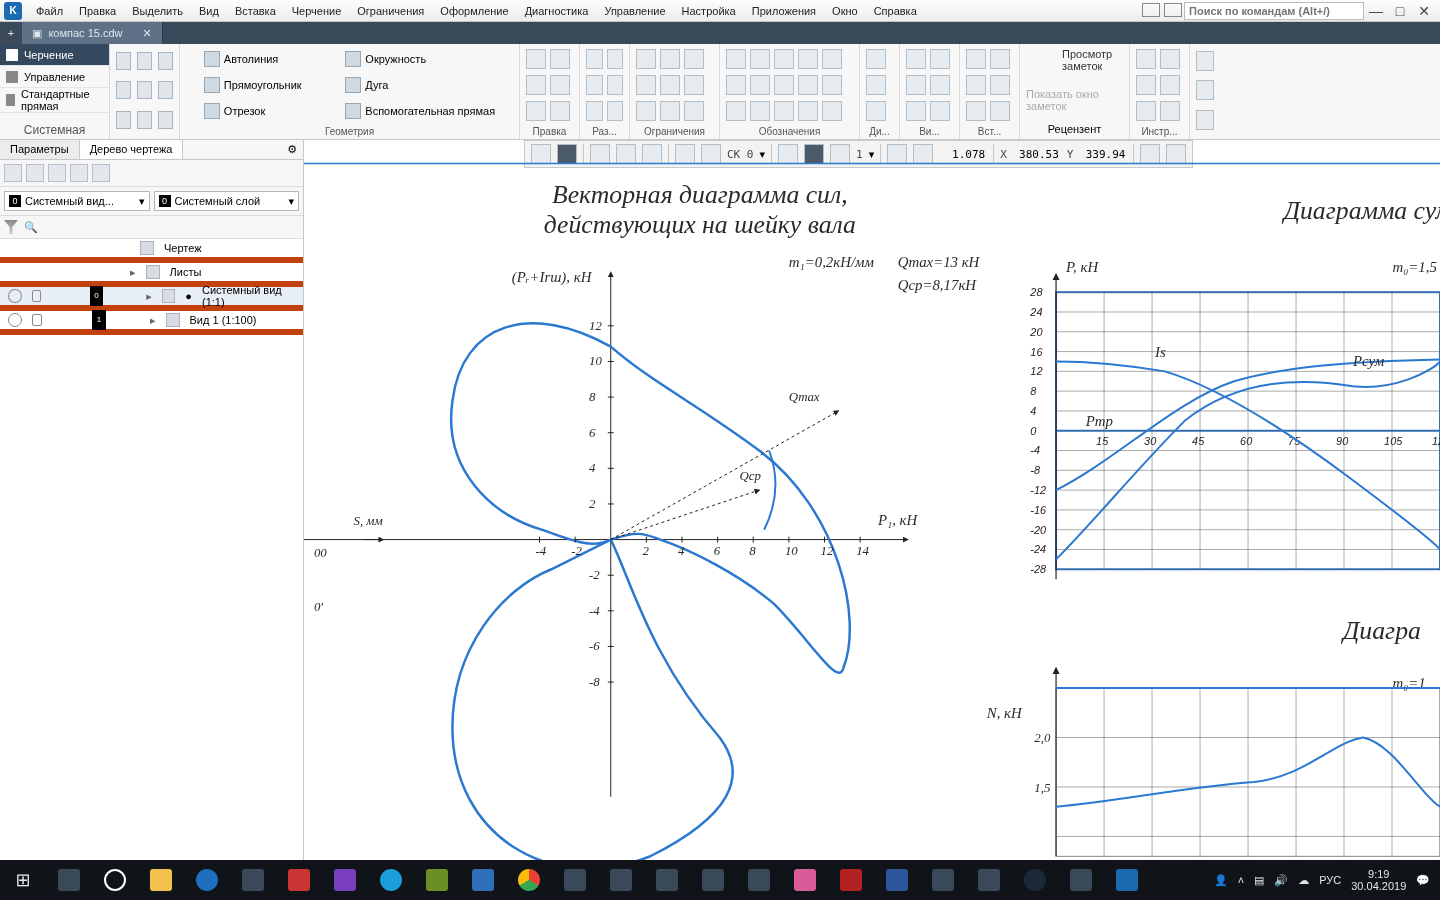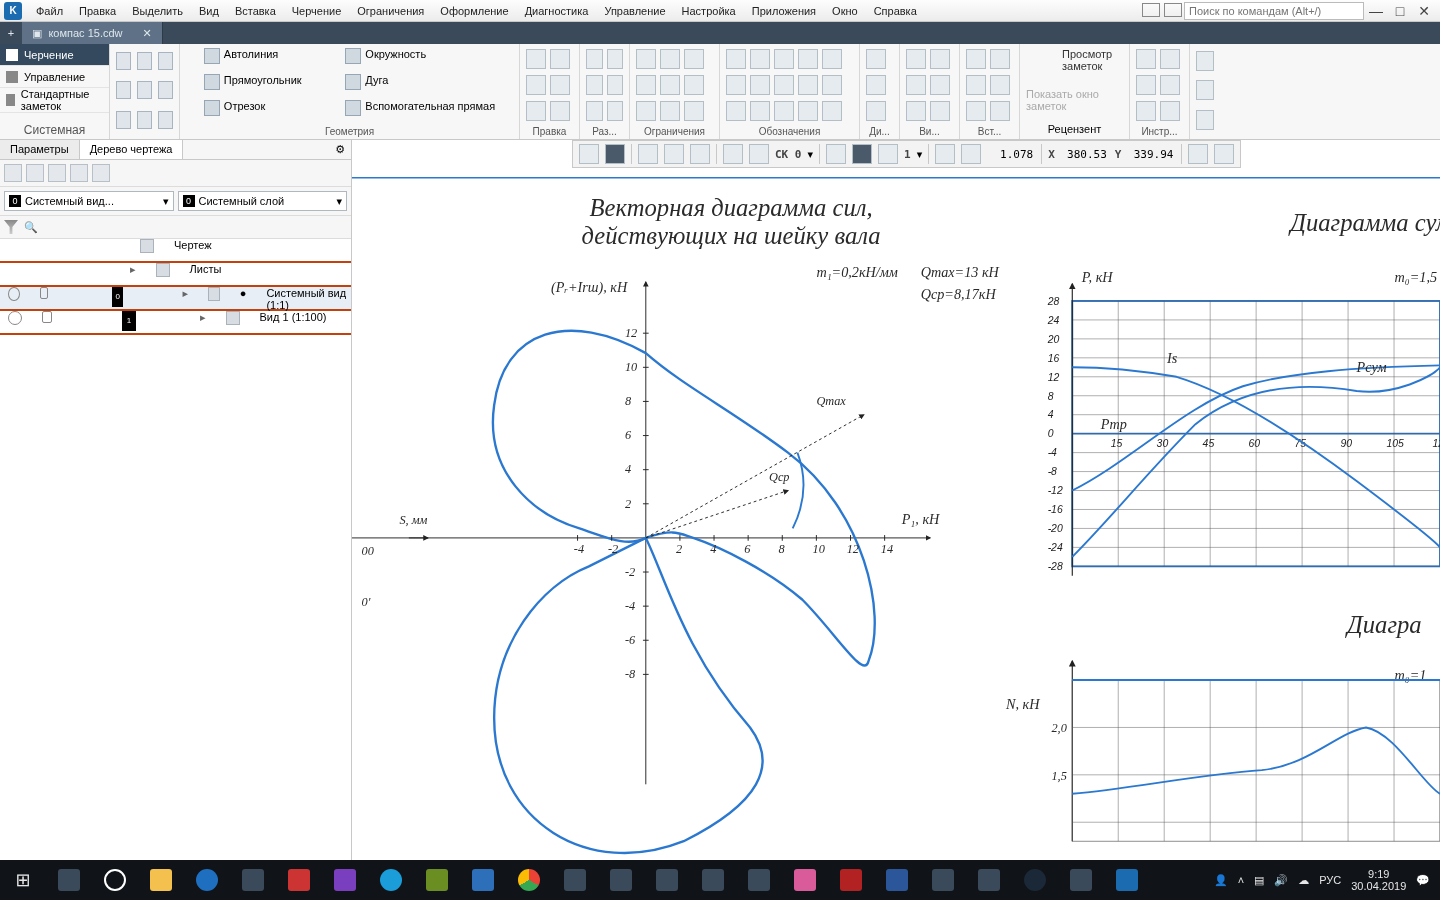--- a/index.html
+++ b/index.html
@@ -2,73 +2,73 @@
 <html><head>
 <meta charset="utf-8">
 <style>
 * { margin:0; padding:0; box-sizing:border-box; font-family:"Segoe UI",Tahoma,sans-serif; font-size:11px; }
 html,body { width:1440px; height:900px; overflow:hidden; background:#fff; }
 .menubar { height:22px; background:linear-gradient(#fdfdfd,#ececec); border-bottom:1px solid #c8c8c8; display:flex; align-items:center; padding:0 4px; }
 .menubar .logo { width:18px; height:18px; background:#1a6bb0; border-radius:3px; margin-right:6px; display:flex; align-items:center; justify-content:center; color:#fff; font-weight:bold; font-size:10px;}
 .menubar .mitem { padding:2px 8px; color:#222; cursor:default; }
 .menubar .spacer { flex:1; }
 .menubar .winicons span { display:inline-block; width:18px; height:14px; border:1px solid #888; margin:0 2px;}
-.menubar input.search { width:180px; height:18px; border:1px solid #bbb; padding:0 4px; color:#888; background:#fff;}
+.menubar input.search { width:180px; height:18px; border:1px solid #bbb; padding:0 4px; color:#888; background:#fff;font-weight:bold;}
 .menubar .winbtn { width:24px; text-align:center; color:#444; font-size:14px;}
 .tabbar { height:22px; background:#3a4a5a; display:flex; align-items:center; color:#dfe6ec; }
 .tabbar .addtab{ width:22px; text-align:center; }
 .tabbar .doctab{ background:#5e7186; height:22px; display:flex; align-items:center; padding:0 10px; gap:6px; border-right:1px solid #2d3a47;}
 .tabbar .doctab .x{ margin-left:14px; }
 .ribbon { height:96px; background:#f7f7f7; border-bottom:1px solid #c8c8c8; display:flex; }
 .ribbon .vtabs { width:110px; display:flex; flex-direction:column; border-right:1px solid #d7d7d7;}
 .ribbon .vtabs .vtab{ flex:0 0 22px; display:flex; align-items:center; gap:6px; padding:0 6px; border-bottom:1px solid #e4e4e4;}
 .ribbon .vtabs .vtab.active{ background:#34495e; color:#fff;}
 .ribbon .vtabs .vtab .vi{ width:12px;height:12px; background:#888;}
 .ribbon .vtabs .vtab.active .vi{ background:#fff;}
 .ribbon .vtabs .cap{ flex:1; display:flex; align-items:flex-end; justify-content:center; font-size:12px; color:#555; padding-bottom:2px;}
 .ribbon .grp { border-right:1px solid #d7d7d7; display:flex; flex-direction:column; padding:2px 6px 0 6px;}
 .ribbon .grp .rows{ flex:1; display:flex; flex-direction:column; justify-content:space-around;}
 .ribbon .grp .cap{ text-align:center; font-size:10px; color:#555; padding:2px 0;}
-.rbtn { display:flex; gap:4px; height:22px; padding:0 2px;}
+.rbtn { display:flex; align-items:center; gap:4px; height:22px; padding:0 2px;}
 .rbtn .ic{ width:16px; height:16px; background:#d0d8e0; border:1px solid #97a6b4;}
 .iconrow { display:flex; gap:6px;}
 .iconrow .ic{ width:18px; height:18px; background:#dfe5ea; border:1px solid #a8b4bf;}
 .smalliconrow { display:flex; gap:4px;}
 .smalliconrow .ic{ width:20px; height:20px; background:#e6ebef; border:1px solid #b4bec7;}
 .notes { width:110px; padding:4px 6px; border-right:1px solid #d7d7d7; display:flex; flex-direction:column;}
 .notes .t{ color:#333;margin-left:36px;}
 .notes .d{ color:#aaa; margin-top:16px;}
 .main { display:flex; height:calc(900px - 22px - 22px - 96px - 40px); }
-.sidepanel { width:352px; border-right:1px solid #c8c8c8; background:#f6f6f6; display:flex; flex-direction:column;}
+.sidepanel { width:304px; border-right:1px solid #c8c8c8; background:#f6f6f6; display:flex; flex-direction:column;}
 .sidepanel .tabs{ display:flex; border-bottom:1px solid #c8c8c8;}
 .sidepanel .tabs .t{ padding:3px 10px; background:#ececec; border-right:1px solid #c8c8c8;}
 .sidepanel .tabs .t.active{ background:#fff;}
 .sidepanel .tabs .gear{ margin-left:auto; padding:3px 6px;}
 .sidepanel .toolbar{ display:flex; gap:4px; padding:4px; border-bottom:1px solid #dcdcdc;}
 .sidepanel .toolbar .ic{ width:18px;height:18px; background:#e4e8ec; border:1px solid #b7c0c8;}
 .sidepanel .combos{ display:flex; gap:4px; padding:4px; border-bottom:1px solid #dcdcdc;}
 .sidepanel .combos .combo{ flex:1; height:20px; border:1px solid #b0b8bf; background:#fff; display:flex; align-items:center; padding:0 4px; gap:4px;}
 .sidepanel .combos .combo .sw{ width:12px;height:12px;background:#000;color:#fff;font-size:9px;display:flex;align-items:center;justify-content:center;}
 .sidepanel .filter{ display:flex; align-items:center; gap:6px; padding:4px; border-bottom:1px solid #dcdcdc;}
 .sidepanel .filter .funnel{ width:14px;height:14px; background:linear-gradient(#888,#ccc); clip-path:polygon(0 0,100% 0,60% 50%,60% 100%,40% 100%,40% 50%);}
 .sidepanel .filter input{ flex:1; border:none; background:transparent;}
 .tree{ flex:1; overflow:auto; background:#fff;}
-.tree .row{ display:flex; align-items:flex-start; height:24px; padding-left:8px; gap:20px; border-bottom:2px solid #c2410c;}
+.tree .row{ display:flex; align-items:center; height:24px; padding-left:8px; gap:10px; border-bottom:6px solid #c2410c;}
 .tree .row.sel{ background:#e7eef6;}
 .tree .eye{ width:14px;height:14px;border:1px solid #888;border-radius:50%;}
 .tree .lock{ width:10px;height:12px;border:1px solid #888;border-radius:2px;}
 .tree .chip{ width:14px;height:20px;background:#000;color:#fff;display:flex;flex-direction:column;align-items:center;justify-content:center;font-size:8px;line-height:8px;}
 .tree .exp{ color:#666;}
 .tree .ico{ width:14px;height:14px;background:#d7dde2;border:1px solid #aab3bb;}
 .canvaswrap{ flex:1; position:relative; background:#fff; overflow:hidden;}
 .floatbar{ position:absolute; top:0; left:220px; height:28px; display:flex; align-items:center; gap:6px; background:#f3f3f3; border:1px solid #c8c8c8; padding:0 6px;}
 .floatbar .ic{ width:20px;height:20px; background:#e6ebef; border:1px solid #b4bec7;}
 .floatbar .sep{ width:1px; height:20px; background:#c8c8c8;}
 .floatbar .val{ min-width:48px; text-align:right; padding:0 2px; font-family:Consolas,monospace;}
-.floatbar .lbl{ font-family:Consolas,monospace; color:#444;font-weight:bold;}
+.floatbar .lbl{ font-family:Consolas,monospace; color:#444;}
 svg.drawing{ position:absolute; inset:0; width:100%; height:100%;}
 .ittitle{ font-family:"Times New Roman",serif; font-style:italic; font-size:26px; fill:#2a2a2a;}
 .itlabel{ font-family:"Times New Roman",serif; font-style:italic; font-size:15px; fill:#2a2a2a;}
 .itsmall{ font-family:"Times New Roman",serif; font-style:italic; font-size:13px; fill:#2a2a2a;}
 .taskbar{ position:fixed; bottom:0; left:0; right:0; height:40px; background:#101318; display:flex; align-items:center; color:#e6e6e6;}
 .taskbar .tb{ width:46px; height:40px; display:flex; align-items:center; justify-content:center;}
 .taskbar .tb .ic{ width:22px;height:22px; background:#3a4a5a; border-radius:3px;}
 .taskbar .tray{ margin-left:auto; display:flex; align-items:center; gap:10px; padding:0 10px; font-size:10px;}
 .taskbar .tray .clock{ text-align:center; line-height:12px;}
 </style>
@@ -113,21 +113,21 @@
     <div class="vtab active">
         <span class="vi"></span>
         <span>Черчение</span>
       </div>
     <div class="vtab">
         <span class="vi"></span>
         <span>Управление</span>
       </div>
     <div class="vtab">
         <span class="vi"></span>
-        <span>Стандартные заметок</span>
+        <span>Стандартные прямая</span>
       </div>
     <div class="cap">Системная</div>
   </div>
 
   <div class="grp" style="width:70px">
     <div class="rows">
       <div class="iconrow">
           <span class="ic"></span>
           <span class="ic"></span>
           <span class="ic"></span>

